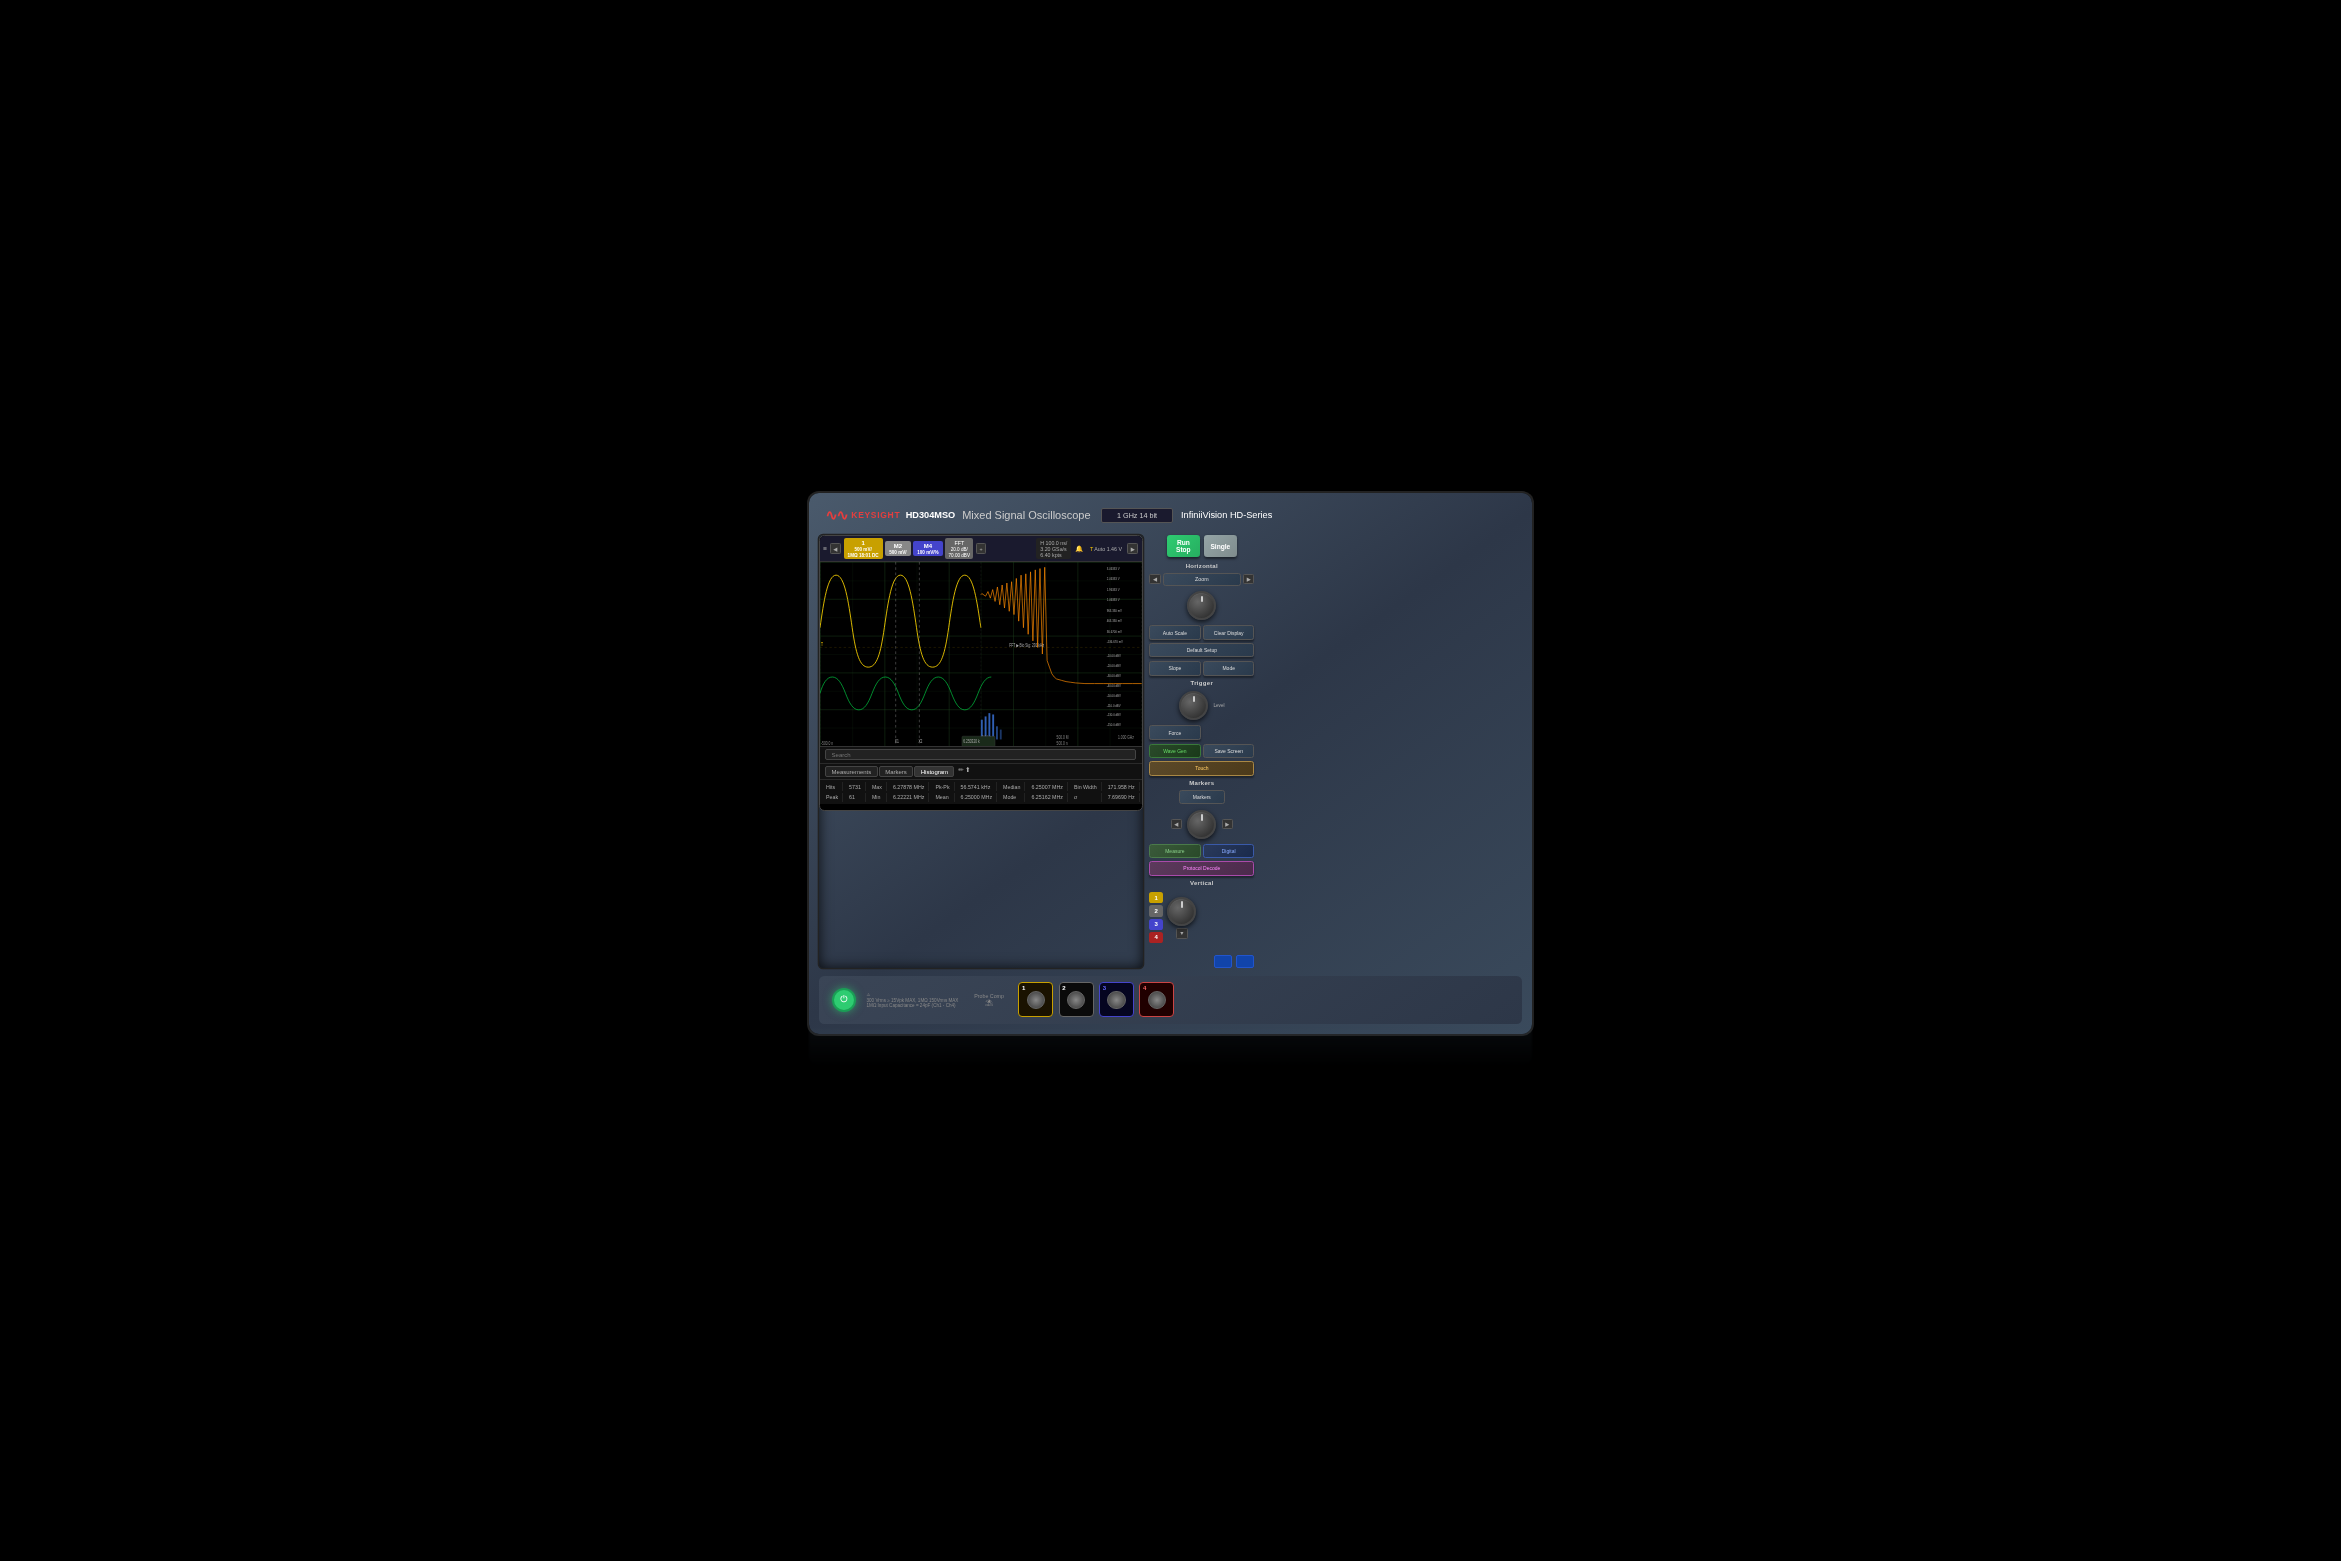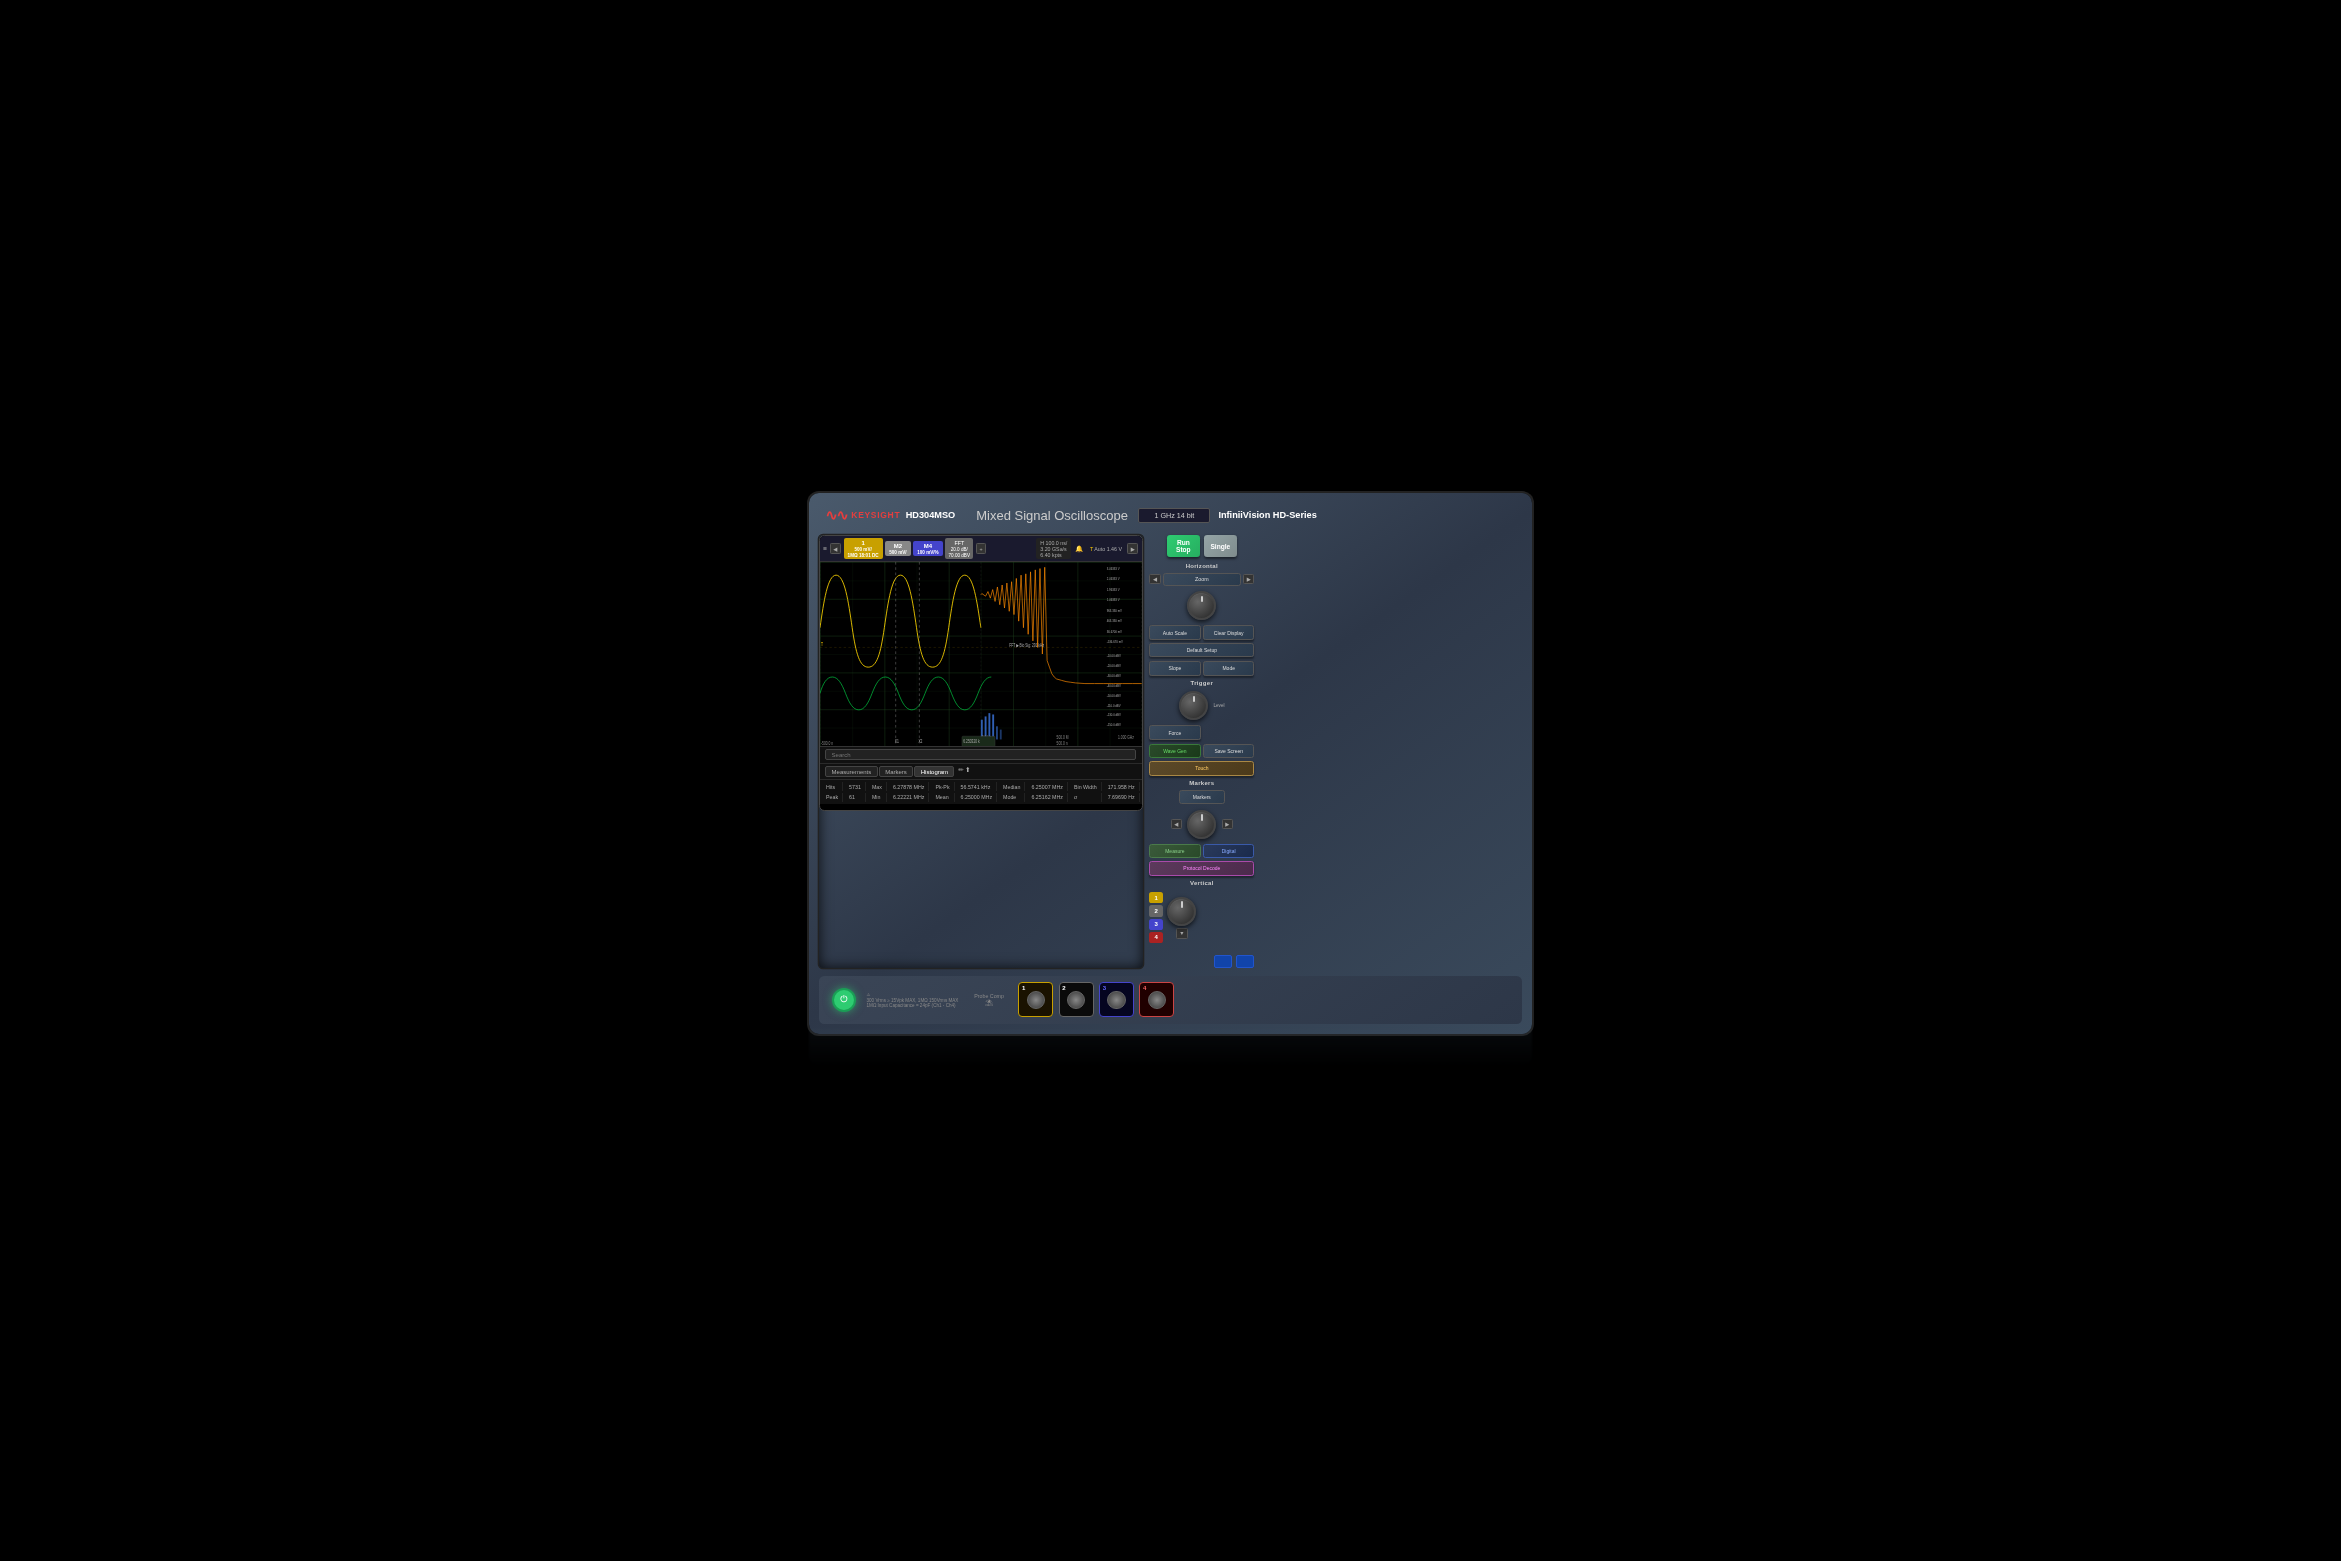--- a/index.html
+++ b/index.html
@@ -40,37 +40,37 @@
       letter-spacing: 0.7px;
     }
     .model-name {
       color: #fff;
       font-size: 9.2px;
       font-weight: bold;
       margin-left: 5.3px;
     }
     .model-desc {
       color: #ccc;
-      font-size: 13px;
-      margin-left: 21px;
+      font-size: 11px;
+      margin-left: 7px;
       text-align: right;
     }
     .model-spec {
       background: #1a1a2e;
       color: #ccc;
       font-size: 7.2px;
       padding: 2px 15px;
       border: 0.7px solid #555;
       margin-left: 10.5px;
       border-radius: 2px;
     }
     .series-name {
       color: #fff;
       font-size: 9.2px;
-      font-weight: bold;
+      font-weight: normal;
       margin-left: 8px;
     }
     
     .main-content {
       display: flex;
       gap: 6.6px;
     }
     
     .screen-area {
       flex: 1;

